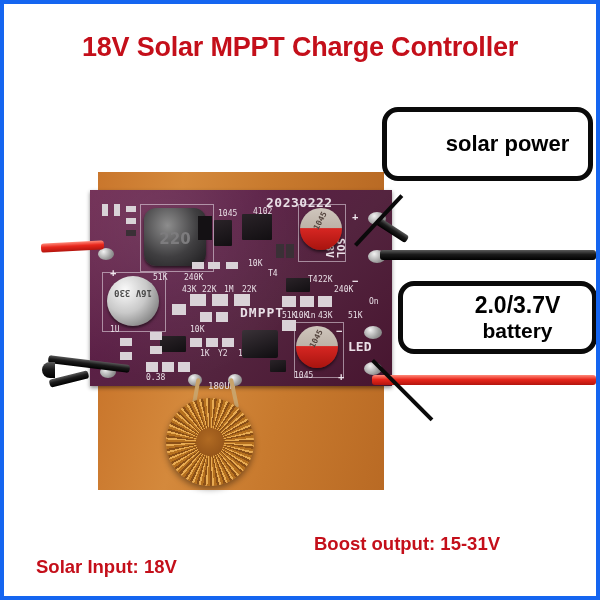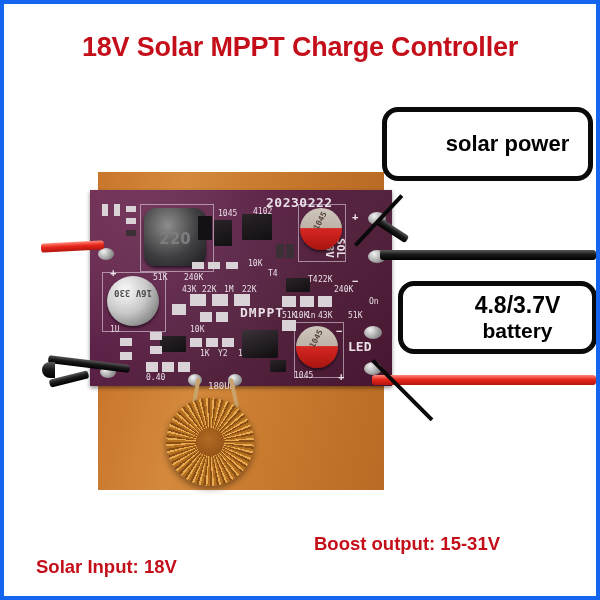--- a/index.html
+++ b/index.html
@@ -190,21 +190,21 @@
       <div class="silk" style="left:216px;top:122px;font-size:8px;">1n</div>
       <div class="silk" style="left:204px;top:122px;font-size:8px;">10K</div>
       <div class="silk" style="left:100px;top:136px;font-size:8px;">10K</div>
       <div class="silk" style="left:148px;top:160px;font-size:8px;">10K</div>
       <div class="silk" style="left:110px;top:160px;font-size:8px;">1K</div>
       <div class="silk" style="left:146px;top:110px;font-size:8px;">Y1</div>
       <div class="silk" style="left:128px;top:160px;font-size:8px;">Y2</div>
       <div class="silk" style="left:178px;top:80px;font-size:8px;">T4</div>
       <div class="silk" style="left:218px;top:86px;font-size:8px;">T4</div>
       <div class="silk" style="left:20px;top:136px;font-size:8px;">1U</div>
-      <div class="silk" style="left:56px;top:184px;font-size:8px;">0.40</div>
+      <div class="silk" style="left:56px;top:184px;font-size:8px;">0.38</div>
       <div class="silk" style="left:262px;top:108px;font-size:8px;margin-left:17px;">On</div>
 
       <div class="sign" style="left:262px;top:22px;">+</div>
       <div class="sign" style="left:262px;top:86px;">−</div>
       <div class="sign" style="left:246px;top:136px;">−</div>
       <div class="sign" style="left:248px;top:182px;">+</div>
       <div class="sign" style="left:20px;top:78px;">+</div>
       <div class="sign" style="left:18px;top:178px;">−</div>
 
       <div class="box-outline" style="left:50px;top:14px;width:72px;height:66px;"></div>
@@ -278,21 +278,21 @@
     <div class="toroid-lead" style="left:104px;top:206px;width:4px;height:30px;transform:rotate(10deg);"></div>
     <div class="toroid-lead" style="left:142px;top:206px;width:4px;height:30px;transform:rotate(-12deg);"></div>
     <div class="toroid"></div>
   </div>
 
   <div class="callout co-solar">
     <div class="l1">solar power</div>
   </div>
 
   <div class="callout co-batt">
-    <div class="l1">4.8/3.7V</div>
+    <div class="l1">2.0/3.7V</div>
     <div class="l2">battery</div>
   </div>
 
 
   <div class="spec spec-solar-in">Solar Input: 18V</div>
   <div class="spec spec-boost">Boost output: 15-31V</div>
 
 </div>
 
 </body></html>

